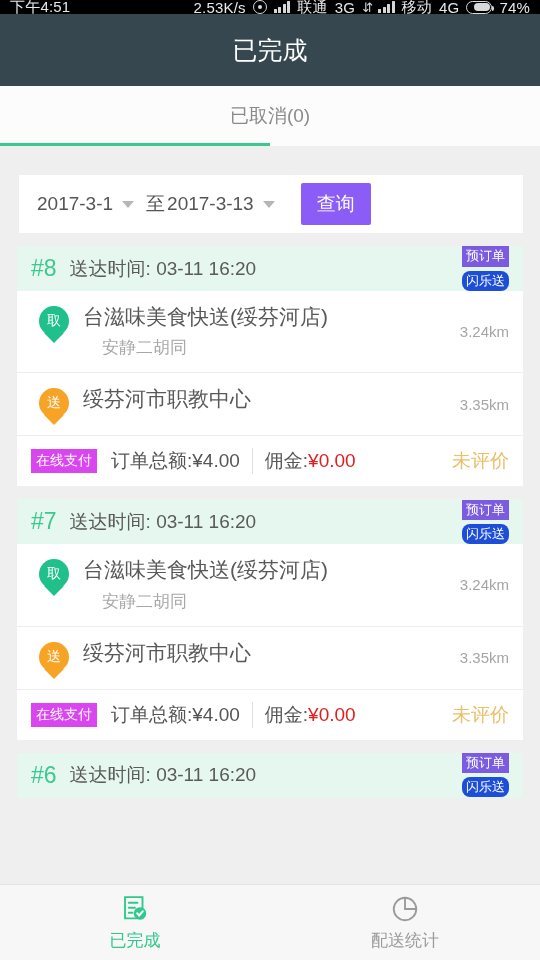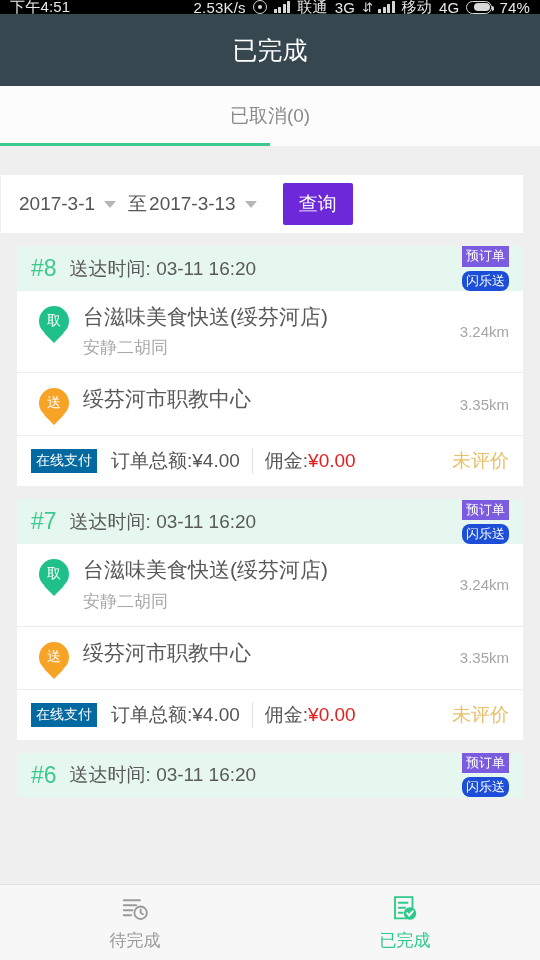--- a/index.html
+++ b/index.html
@@ -49,27 +49,27 @@
   .tab { flex:1; display:flex; align-items:center; justify-content:center;
          font-size:19px; color:#8A8A8A; }
   .tab.active { color:#3DC98E; }
   .tab-underline { position:absolute; bottom:0; left:0; width:50%; height:3px; background:#3DC98E; }
 
   
   .content { position:absolute; top:162px; bottom:76px; left:0; right:0;
              background:#EFEFEF; overflow:hidden; }
 
   
-  .filterbar { background:#fff; margin:13px 17px 0 1px; height:58px;
+  .filterbar { background:#fff; margin:13px 17px 0 19px; height:58px;
                display:flex; align-items:center; padding:0 18px; }
   .dateval { font-size:19px; color:#555; }
   .caret { width:0;height:0;border-left:6px solid transparent;border-right:6px solid transparent;
            border-top:7px solid #B6B6B6; margin:0 12px 0 9px; }
   .zhi { font-size:19px; color:#555; margin-right:2px; }
-  .query-btn { background:#6d28d9; color:#fff; font-size:19px; border:none;
+  .query-btn { background:#8b5cf6; color:#fff; font-size:19px; border:none;
                padding:8px 16px; margin-left:14px; border-radius:2px; }
 
   
   .card { background:#fff; margin:13px 17px 0 17px; }
   .card-head { background:#E5F7EE; height:45px; display:flex; align-items:center;
                padding:0 14px; }
   .order-no { color:#3DC98E; font-size:23px; margin-right:13px; }
   .deliver-time { color:#5A5A5A; font-size:19px; }
   .badges { margin-left:auto; display:flex; gap:4px;flex-direction:column; }
   .badge { font-size:13px; color:#fff; padding:2px 4px; line-height:1.25; }
@@ -82,25 +82,25 @@
   .pin { width:30px;height:34px;flex:0 0 30px;position:relative;margin:2px 14px 0 8px; }
   .pin .ball { width:30px;height:30px;border-radius:50% 50% 50% 50%; display:flex;
                align-items:center;justify-content:center;color:#fff;font-size:14px; }
   .pin .tip { position:absolute;left:50%;top:20px;transform:translateX(-50%) rotate(45deg);
               width:14px;height:14px; }
   .pin.pick .ball,.pin.pick .tip { background:#1FC08A; }
   .pin.drop .ball,.pin.drop .tip { background:#F7A325; }
   .pin .ball span{position:relative;z-index:2;}
   .addr-main { flex:1; min-width:0; }
   .addr-title { font-size:21px; color:#585858; line-height:1.25; }
-  .addr-sub { font-size:17px; color:#A8A8A8; margin-top:6px; }
+  .addr-sub { font-size:17px; color:#A8A8A8; margin-top:6px;margin-left:19px; }
   .dist { font-size:15px; color:#A5A5A5; align-self:center; margin-left:10px; flex:0 0 auto; }
 
   .card-foot { display:flex; align-items:center; padding:12px 14px; }
-  .pay-badge { background:#0369a1; color:#fff; font-size:14px; padding:3px 5px; margin-right:14px; }
+  .pay-badge { background:#d946ef; color:#fff; font-size:14px; padding:3px 5px; margin-right:14px; }
   .total { font-size:19px; color:#555; padding-right:12px; border-right:1px solid #E0E0E0; }
   .fee { font-size:19px; color:#555; padding-left:12px; }
   .fee b { color:#E02020; font-weight:400; }
   .rate { margin-left:auto; font-size:19px; color:#E8C06A; }
 
   
   .bottomnav { position:absolute; bottom:0; left:0; right:0; height:76px;
                background:#F7F7F7; border-top:1px solid #E3E3E3; display:flex; }
   .nav-item { flex:1; display:flex; flex-direction:column; align-items:center;
               justify-content:center; gap:5px; color:#9B9B9B; font-size:17px; }
@@ -248,39 +248,35 @@
       <span class="badges">
         <span class="badge purple">预订单</span>
         <span class="badge green">闪乐送</span>
       </span>
     </div>
   </div>
 
 </div>
 
 <div class="bottomnav">
-  <div class="nav-item">
-    <span class="nav-ico">
-      <svg width="30" height="30" viewBox="0 0 24 24" fill="none" stroke="#9B9B9B" stroke-width="1.5" stroke-linecap="round">
-        <line x1="3" y1="5" x2="16" y2="5"></line>
-          <line x1="3" y1="9" x2="13" y2="9"></line>
-        <line x1="3" y1="13" x2="10" y2="13"></line>
-          <line x1="3" y1="17" x2="9" y2="17"></line>
-        <circle cx="16.5" cy="15" r="5"></circle>
-          <path d="M16.5 12.4V15l1.9 1.2"></path>
-      </svg>
-    </span>
-    <span>待完成</span>
-  </div>
   <div class="nav-item active">
     <span class="nav-ico">
       <svg width="30" height="30" viewBox="0 0 24 24" fill="none" stroke="#2FC98C" stroke-width="1.5" stroke-linecap="round">
         <path d="M4 2.5h14v17H4z"></path>
         <line x1="7" y1="7" x2="14" y2="7"></line>
           <line x1="7" y1="11" x2="12" y2="11"></line>
         <line x1="7" y1="15" x2="10" y2="15"></line>
         <circle cx="16" cy="15.5" r="5" fill="#2FC98C" stroke="none"></circle>
         <path d="M13.8 15.5l1.5 1.6 2.9-3.2" stroke="#fff" stroke-width="1.7"></path>
       </svg>
     </span>
     <span>已完成</span>
   </div>
+  <div class="nav-item">
+    <span class="nav-ico">
+      <svg width="30" height="30" viewBox="0 0 24 24" fill="none" stroke="#9B9B9B" stroke-width="1.5">
+        <circle cx="12" cy="12" r="9"></circle>
+        <path d="M12 3v9h9"></path>
+      </svg>
+    </span>
+    <span>配送统计</span>
+  </div>
 </div>
 
 </body></html>

